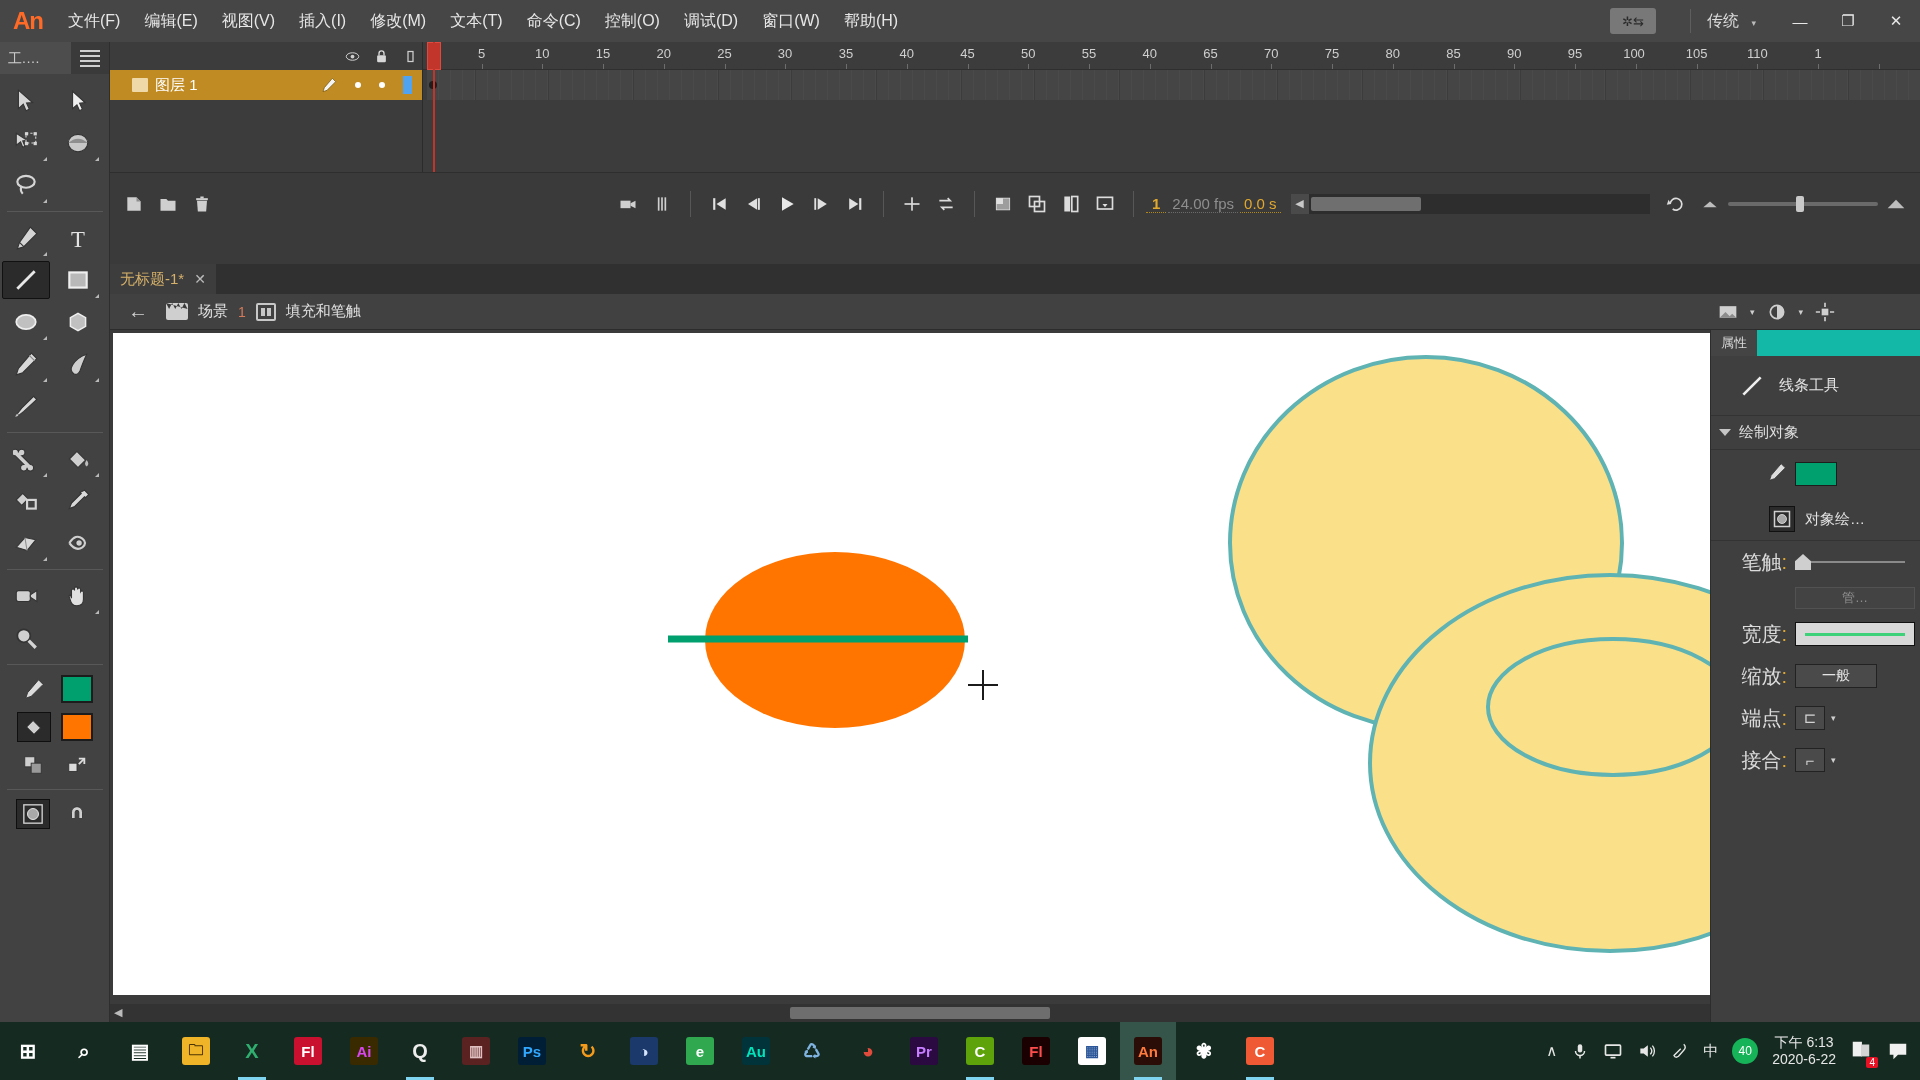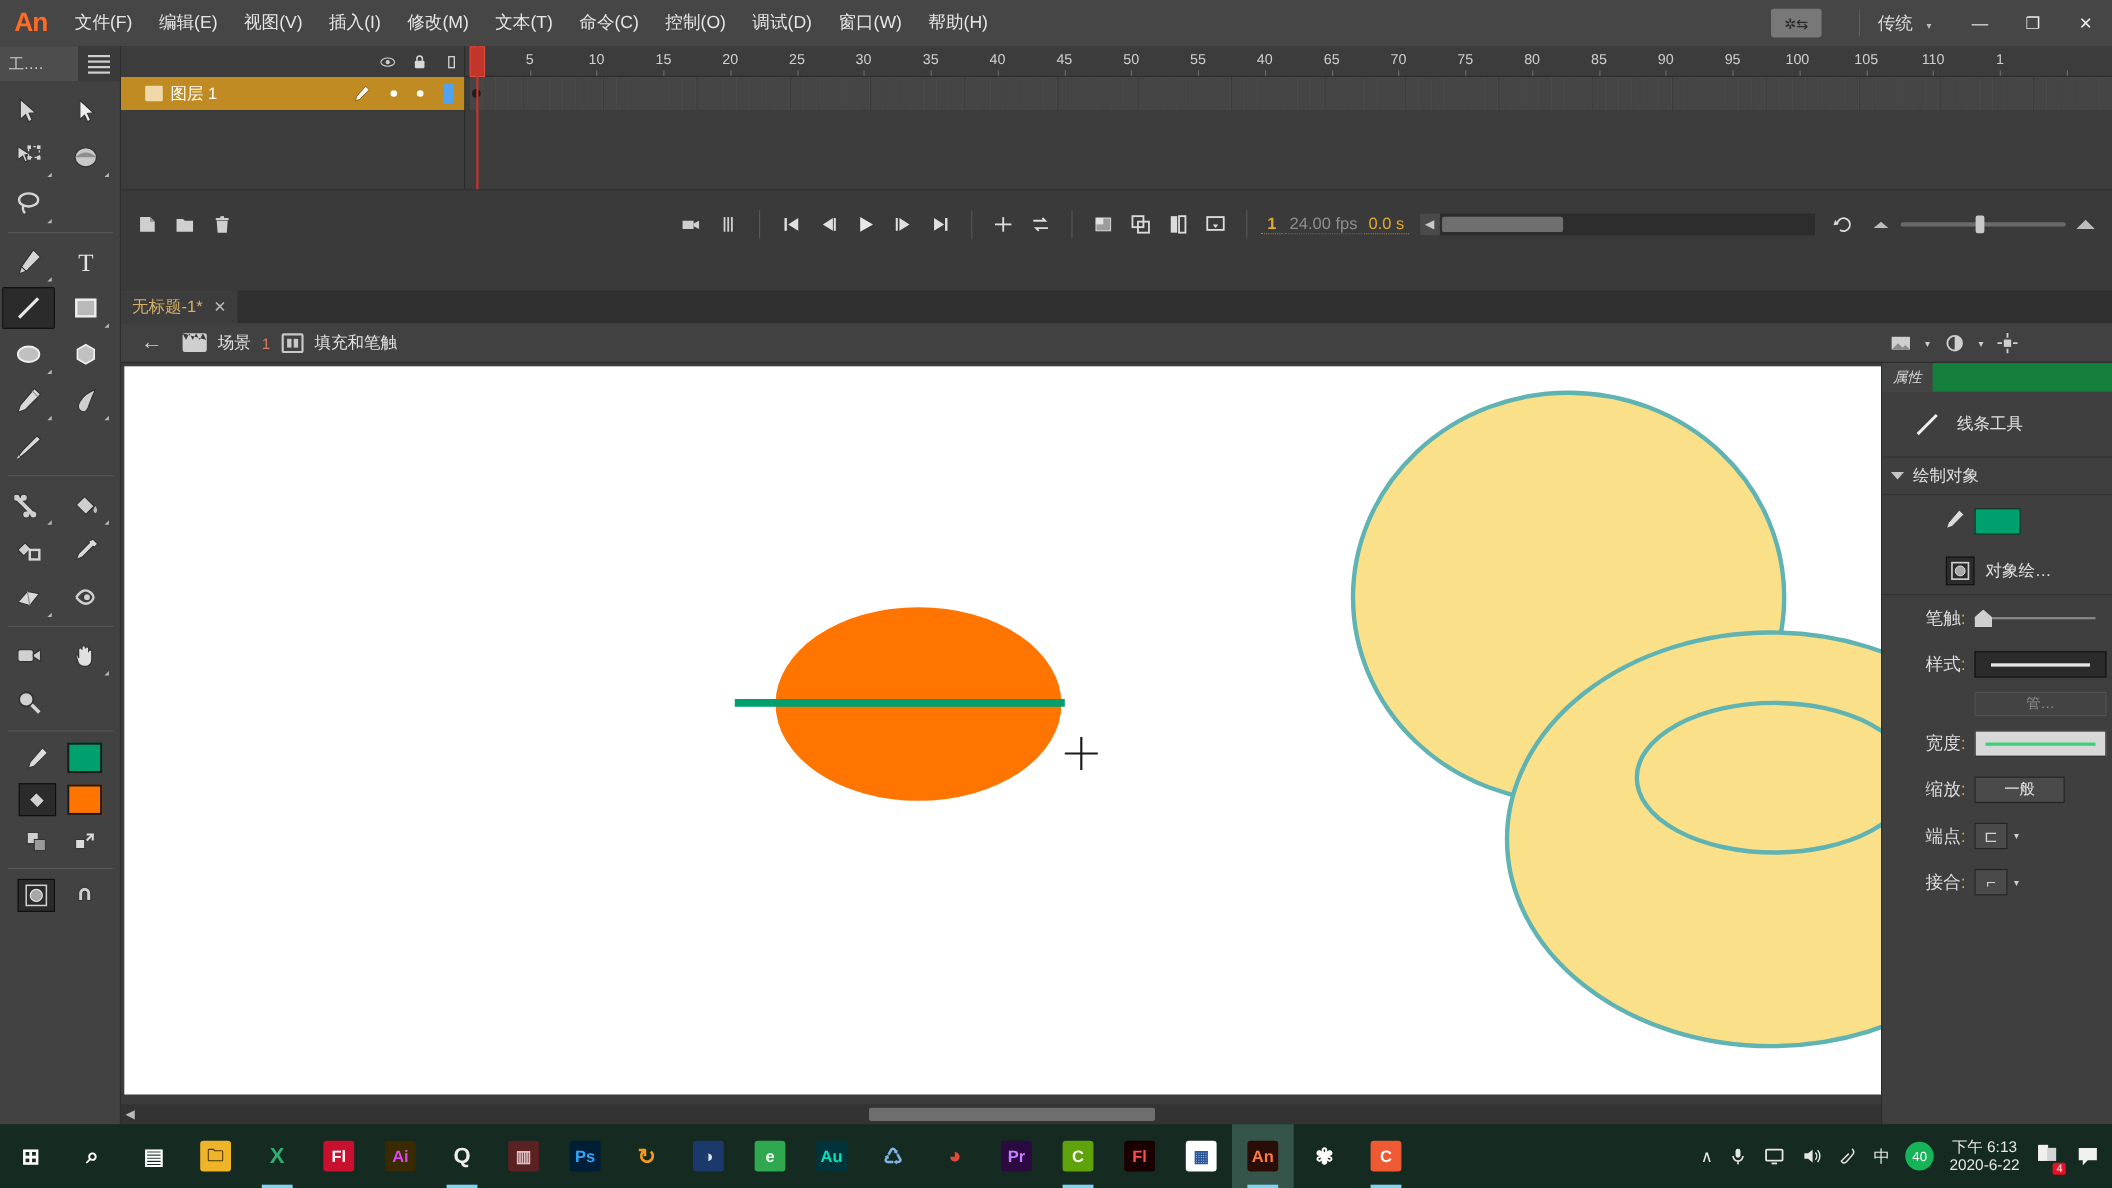--- a/index.html
+++ b/index.html
@@ -124,33 +124,33 @@
   .stage { position:absolute; left:3px; top:3px; width:1617px; height:662px; background:#ffffff;
     overflow:hidden; }
   .hscroll { position:absolute; left:110px; bottom:58px; width:1600px; height:18px; background:#333; }
   .hs-thumb { position:absolute; left:680px; top:3px; width:260px; height:12px; background:#6e6e6e;
     border-radius:2px; }
   .hs-arrow { position:absolute; left:4px; top:2px; color:#bbb; font-size:11px;}
 
   
   .props { position:absolute; right:0; top:330px; width:210px; height:692px; background:#3f3f3f;
     border-left:1px solid #2c2c2c; }
-  .props-tabs { height:26px; background:#15803d; display:flex; align-items:center;font-style:italic; }
+  .props-tabs { height:26px; background:#14b8a6; display:flex; align-items:center; }
   .ptab { padding:0 10px; height:26px; line-height:26px; font-size:13px; background:#444;
     color:#d9d9d9; }
   .prow-tool { height:60px; display:flex; align-items:center; gap:14px; padding-left:28px;
     border-bottom:1px solid #333; }
   .prow-tool .lineic { width:26px; height:26px; }
   .prow-tool span { font-size:15px; color:#e2e2e2; }
   .sect-head { height:34px; display:flex; align-items:center; gap:8px; padding-left:8px;
     font-size:15px; color:#e0e0e0; border-bottom:1px solid #333; }
   .tri { width:0;height:0; border-left:6px solid transparent; border-right:6px solid transparent;
     border-top:7px solid #c5c5c5; }
   .prow { display:flex; align-items:center; height:42px; padding-left:8px; gap:8px; }
-  .plabel { width:68px; text-align:right; font-size:16px; color:#dcdcdc; }
+  .plabel { width:68px; text-align:right; font-size:20px; color:#dcdcdc; }
   .plabel .colon { color:#e0a82e; }
   .pv { flex:1; display:flex; align-items:center; gap:6px; }
   .color-chip { width:42px; height:24px; border:1px solid #1d1d1d; }
   .objdraw { display:flex; align-items:center; gap:10px; padding:8px 0 8px 58px;
     border-bottom:1px solid #333; }
   .objdraw .btn { width:26px;height:26px; background:#2b2b2b; border:1px solid #111;
     display:flex;align-items:center;justify-content:center; }
   .slider-wrap { position:relative; width:110px; height:18px; display:flex; align-items:center; }
   .slider-track { width:110px; height:2px; background:#8a8a8a; }
   .slider-handle { position:absolute; left:0; width:16px; height:16px; background:#cfcfcf;
@@ -864,28 +864,20 @@
     </div>
     <div class="prow">
       <span class="plabel"><span>笔触</span><span class="colon">:</span></span>
       <span class="pv">
         <span class="slider-wrap">
             <span class="slider-track"></span>
             <span class="slider-handle"></span>
           </span>
       </span>
     </div>
-    <div class="prow">
-      <span class="plabel"><span>样式</span><span class="colon">:</span></span>
-      <span class="pv">
-          <span class="style-box">
-            <span class="style-line"></span>
-          </span>
-        </span>
-    </div>
     <div class="prow" style="height:30px">
       <span class="plabel"></span>
       <span class="pv">
           <span class="ghost-btn">管…</span>
         </span>
     </div>
     <div class="prow">
       <span class="plabel"><span>宽度</span><span class="colon">:</span></span>
       <span class="pv">
           <span class="width-box">

